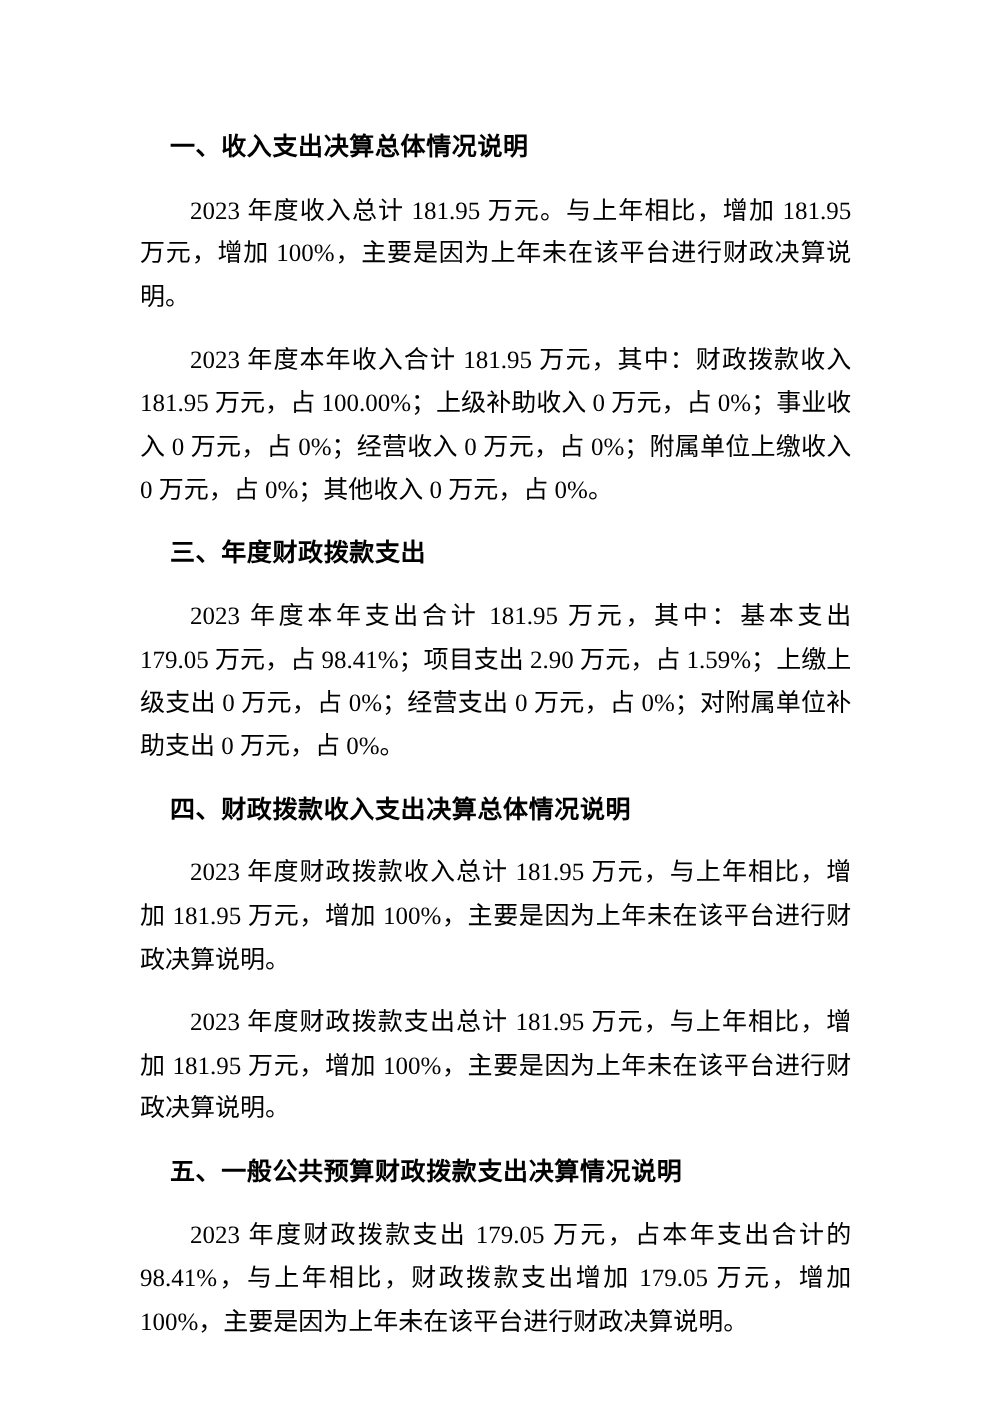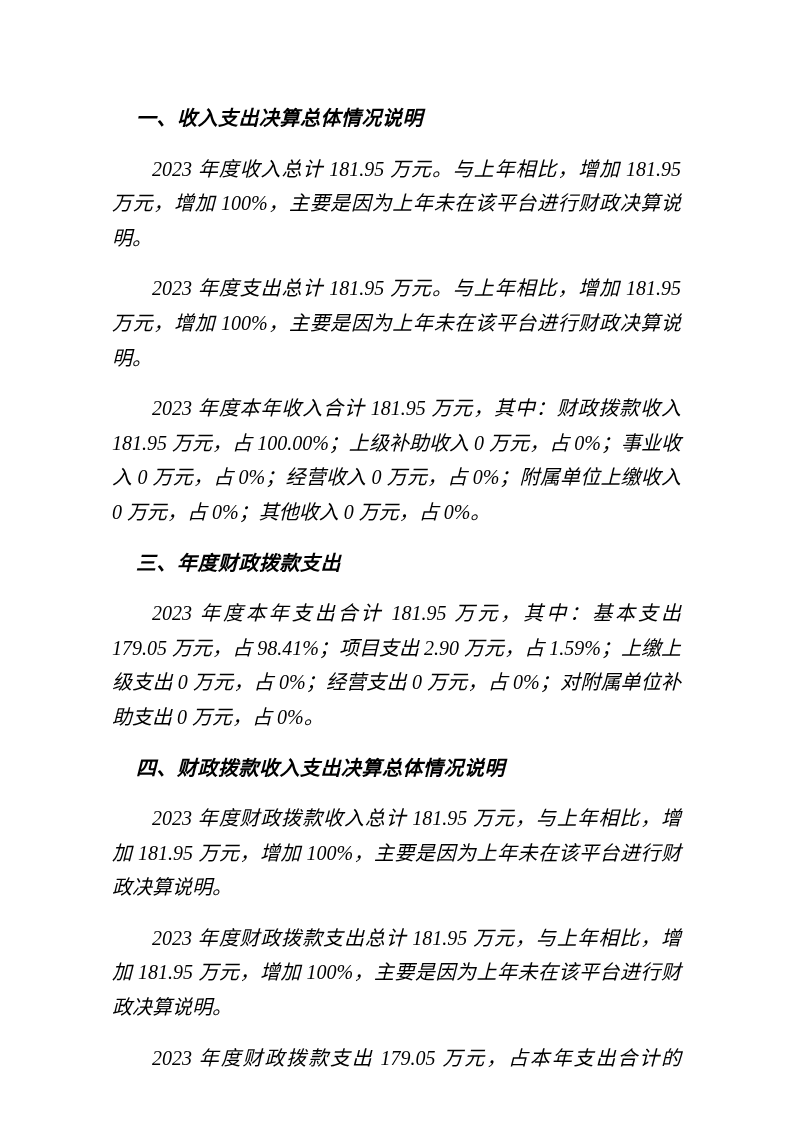--- a/index.html
+++ b/index.html
@@ -7,21 +7,20 @@
     padding: 0;
     background: #ffffff;
   }
   .page {
     position: relative;
     width: 793px;
     height: 1080px;
     background: #ffffff;
     overflow: hidden;
     box-sizing: border-box;
-    font-style: italic;
   }
   .content {
     position: absolute;
     left: 96px;
     top: 101px;
     width: 601px;
     color: #000000;
   }
   .hd {
     margin: 0;
@@ -46,29 +45,29 @@
   }
 </style>
 </head>
 <body>
 
 <div class="page">
   <main class="content">
 
     <h2 class="hd">一、收入支出决算总体情况说明</h2>
     <p class="para">2023 年度收入总计 181.95 万元。与上年相比，增加 181.95 万元，增加 100%，主要是因为上年未在该平台进行财政决算说明。</p>
-    <p class="para">2023 年度支出总计 181.95 万元。与上年相比，增加 181.95 万元，增加 100%，主要是因为上年未在该平台进行财政决算说明。</p>
 
     <p class="para">2023 年度本年收入合计 181.95 万元，其中：财政拨款收入 181.95 万元，占 100.00%；上级补助收入 0 万元，占 0%；事业收入 0 万元，占 0%；经营收入 0 万元，占 0%；附属单位上缴收入 0 万元，占 0%；其他收入 0 万元，占 0%。</p>
 
     <h2 class="hd">三、年度财政拨款支出</h2>
     <p class="para">2023 年度本年支出合计 181.95 万元，其中：基本支出 179.05 万元，占 98.41%；项目支出 2.90 万元，占 1.59%；上缴上级支出 0 万元，占 0%；经营支出 0 万元，占 0%；对附属单位补助支出 0 万元，占 0%。</p>
 
     <h2 class="hd">四、财政拨款收入支出决算总体情况说明</h2>
     <p class="para">2023 年度财政拨款收入总计 181.95 万元，与上年相比，增加 181.95 万元，增加 100%，主要是因为上年未在该平台进行财政决算说明。</p>
     <p class="para">2023 年度财政拨款支出总计 181.95 万元，与上年相比，增加 181.95 万元，增加 100%，主要是因为上年未在该平台进行财政决算说明。</p>
 
+    <h2 class="hd">五、一般公共预算财政拨款支出决算情况说明</h2>
 
     <p class="para">2023 年度财政拨款支出 179.05 万元，占本年支出合计的 98.41%，与上年相比，财政拨款支出增加 179.05 万元，增加 100%，主要是因为上年未在该平台进行财政决算说明。</p>
 
 
   </main>
 </div>
 
 </body></html>

